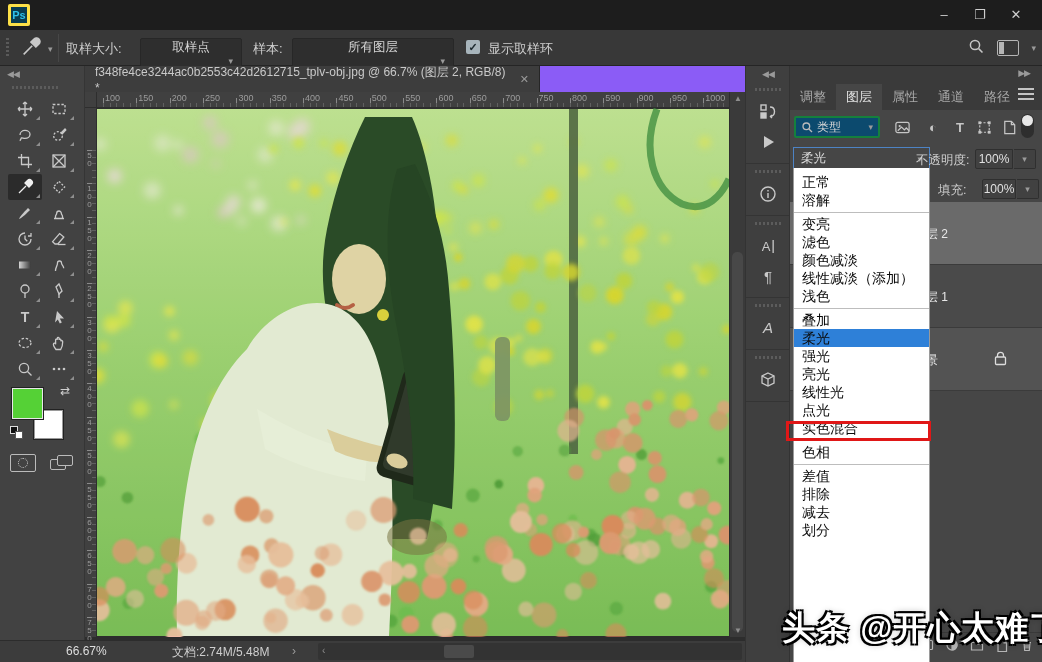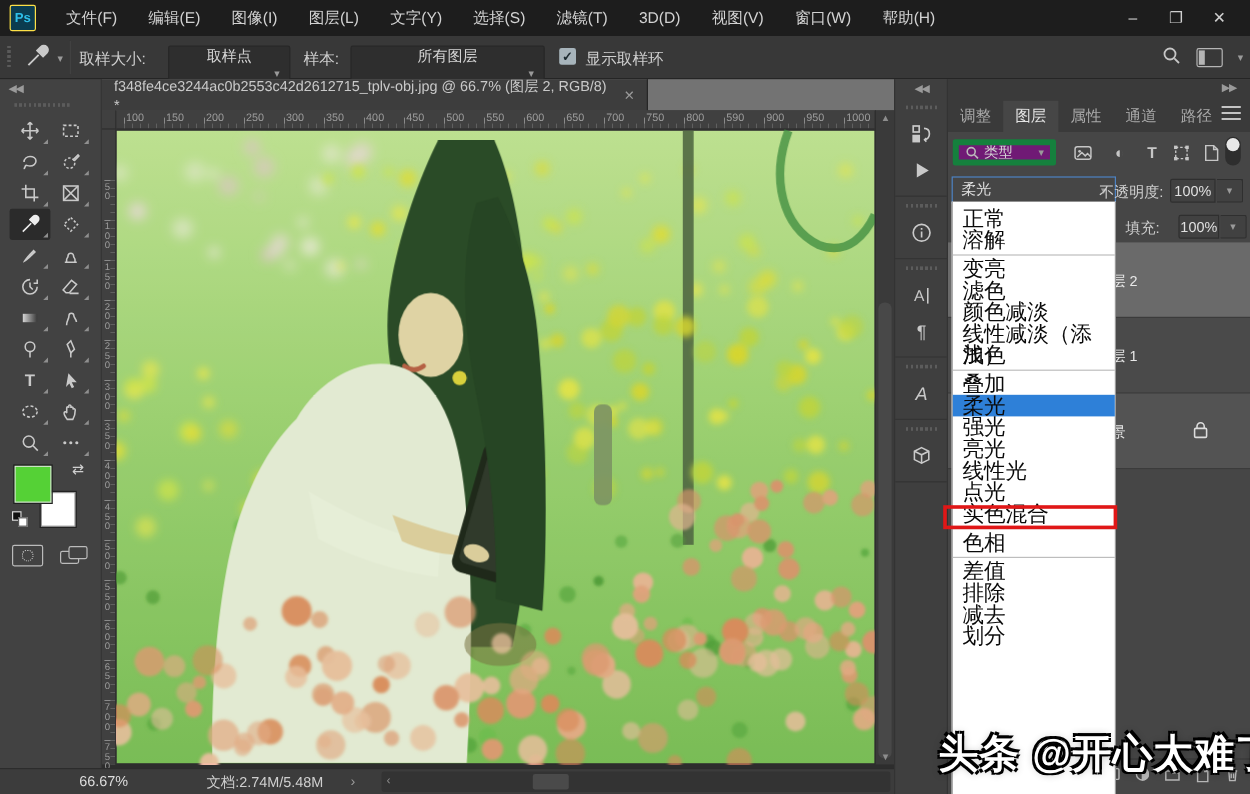--- a/index.html
+++ b/index.html
@@ -2,21 +2,21 @@
 <html><head>
 <meta charset="utf-8">
 <style>
   html,body{margin:0;padding:0;background:#1a1a1a;}
   *{box-sizing:border-box;font-family:"Liberation Sans",sans-serif;}
   #app{position:relative;width:1042px;height:662px;background:#2d2d2d;overflow:hidden;color:#d6d6d6;}
   .abs{position:absolute;}
 
   
   #titlebar{left:0;top:0;width:1042px;height:30px;background:#1d1d1d;display:flex;align-items:center;}
-  #ps-logo{width:22px;height:22px;margin:0 12px 0 8px;background:#0b3c50;border:1px solid #fde047;color:#2ec0ea;
+  #ps-logo{width:22px;height:22px;margin:0 12px 0 8px;background:#0b3c50;border:3px solid #fde047;color:#2ec0ea;
     font-size:11px;font-weight:bold;display:flex;align-items:center;justify-content:center;border-radius:2px;}
   .menu-item{padding:0 13px;font-size:13px;color:#d2d2d2;line-height:30px;cursor:default;}
   #win-controls{position:absolute;right:8px;top:0;height:29px;display:flex;}
   .win-btn{width:36px;height:29px;display:flex;align-items:center;justify-content:center;color:#cfcfcf;font-size:13px;}
 
   
   #optionsbar{left:0;top:30px;width:1042px;height:36px;background:#383838;border-bottom:1px solid #252525;}
   .grip-v{position:absolute;left:6px;top:8px;width:3px;height:20px;
     background:repeating-linear-gradient(to bottom,#5a5a5a 0 2px,transparent 2px 4px);}
   #opt-tool{left:20px;top:6px;width:26px;height:24px;}
@@ -25,21 +25,21 @@
   .opt-label{position:absolute;top:10px;font-size:13px;color:#cfcfcf;}
   .opt-field{position:absolute;top:8px;height:36px;background:#2e2e2e;border:1px solid #272727;border-radius:2px;
     display:flex;align-items:center;padding:0 8px;font-size:12.5px;color:#d6d6d6;flex-direction:column;}
   .opt-field .chev{margin-left:auto;}
   .opt-sep{position:absolute;left:58px;top:4px;width:1px;height:28px;background:#2a2a2a;border-right:1px solid #474747;}
   #opt-check{left:466px;top:10px;width:14px;height:14px;background:#a7b4bb;border-radius:2px;display:flex;
     align-items:center;justify-content:center;color:#1d2a30;font-size:11px;font-weight:bold;}
   #opt-right{position:absolute;right:6px;top:6px;display:flex;align-items:center;gap:12px;height:24px;}
 
   
-  #tabstrip{left:85px;top:66px;width:660px;height:26px;background:#737373;}
+  #tabstrip{left:85px;top:66px;width:660px;height:26px;background:#8b5cf6;}
   #doc-tab{position:absolute;left:0;top:0;height:26px;background:#3d3d3d;border-right:1px solid #262626;
     display:flex;align-items:center;padding:0 10px;font-size:12px;color:#c9c9c9;max-width:455px;}
   #doc-tab .close{margin-left:9px;color:#9a9a9a;font-size:11px;}
 
   
   #toolbar{left:0;top:66px;width:85px;height:574px;background:#424242;border-right:1px solid #353535;}
   #tb-collapse{position:absolute;left:7px;top:3px;font-size:9px;color:#9a9a9a;letter-spacing:-1px;}
   #tb-grip{position:absolute;left:12px;top:20px;width:46px;height:3px;
     background:repeating-linear-gradient(to right,#5c5c5c 0 2px,transparent 2px 4px);}
   #tools{position:absolute;left:8px;top:30px;width:70px;display:grid;grid-template-columns:34px 34px;grid-auto-rows:26px;}
@@ -100,21 +100,21 @@
   
   #panelarea{left:790px;top:66px;width:252px;height:596px;background:#464646;}
   #panel-header{position:absolute;left:0;top:0;width:252px;height:18px;background:#3a3a3a;}
   #panel-collapse{position:absolute;right:12px;top:2px;font-size:9px;color:#9a9a9a;letter-spacing:-1px;}
   #panel-tabs{position:absolute;left:0;top:18px;width:252px;height:26px;background:#3a3a3a;display:flex;}
   .ptab{padding:0 10px;line-height:26px;font-size:13px;color:#a9a9a9;}
   .ptab.active{background:#464646;color:#e2e2e2;}
   #panel-menu{position:absolute;right:8px;top:22px;width:16px;height:14px;
     background:repeating-linear-gradient(to bottom,#c4c4c4 0 2px,transparent 2px 5px);}
   #filter-row{position:absolute;left:0;top:46px;width:252px;height:32px;}
-  #search-field{position:absolute;left:4px;top:4px;width:86px;height:22px;background:#701a75;border:5px solid #15803d;
+  #search-field{position:absolute;left:4px;top:4px;width:86px;height:22px;background:#0c4a6e;border:2px solid #15803d;
     border-radius:2px;display:flex;align-items:center;gap:4px;padding:0 5px;font-size:12px;color:#d6d6d6;justify-content:space-between;}
   .frow-icon{position:absolute;top:5px;width:20px;height:20px;display:flex;align-items:center;justify-content:center;color:#c6c6c6;font-size:13px;}
   .frow-icon svg{width:17px;height:17px;}
   #filter-pin{position:absolute;right:8px;top:2px;width:13px;height:24px;background:#2e2e2e;border-radius:7px;}
   #filter-pin::before{content:"";position:absolute;left:1px;top:1px;width:11px;height:11px;background:#e8e8e8;border-radius:50%;}
   #blend-row{position:absolute;left:0;top:78px;width:252px;height:30px;}
   #blend-select{position:absolute;left:3px;top:3px;width:137px;height:23px;background:#464646;border:1px solid #4d83c4;
     display:flex;align-items:center;padding:0 7px;font-size:12.5px;color:#e0e0e0;}
   #blend-select .chev{margin-left:auto;}
   .val-label{position:absolute;font-size:12.5px;color:#cfcfcf;top:8px;}
@@ -135,48 +135,35 @@
   #panel-bottombar{position:absolute;left:0;top:566px;width:252px;height:24px;border-top:1px solid #3a3a3a;
     display:flex;align-items:center;justify-content:flex-end;gap:11px;padding-right:8px;}
   .pb-icon{color:#b5b5b5;font-size:12px;display:flex;align-items:center;}
   .pb-icon svg{width:14px;height:14px;}
 
   
   #blend-dropdown{left:793px;top:168px;width:137px;height:500px;background:#ffffff;border:1px solid #9a9a9a;
     border-top:none;z-index:10;padding-top:3px;}
   .dd-group{border-bottom:1px solid #bdbdbd;padding:2px 0 3px 0;}
   .dd-group:last-child{border-bottom:none;}
-  .dd-item{height:18px;line-height:18px;padding-left:8px;font-size:18px;color:#0a0a0a;}
+  .dd-item{height:18px;line-height:18px;padding-left:8px;font-size:14px;color:#0a0a0a;}
   .dd-item.sel{background:#2e80d8;}
   #red-box{z-index:11;border:3px solid #e01717;background:transparent;}
 
   
   #watermark{left:782px;top:606px;z-index:12;font-size:33px;font-weight:bold;color:#fff;letter-spacing:1px;white-space:nowrap;
     text-shadow:-2px -2px 0 #000,2px -2px 0 #000,-2px 2px 0 #000,2px 2px 0 #000,0 0 7px rgba(0,0,0,.45);}
 </style>
 </head>
 <body>
 
 <div id="app">
 
   <div id="titlebar" class="abs">
     <div id="ps-logo">Ps</div>
-    <div id="menubar" style="display:flex;">
-        <div class="menu-item">文件(F)</div>
-        <div class="menu-item">编辑(E)</div>
-        <div class="menu-item">图像(I)</div>
-        <div class="menu-item">图层(L)</div>
-        <div class="menu-item">文字(Y)</div>
-        <div class="menu-item">选择(S)</div>
-        <div class="menu-item">滤镜(T)</div>
-        <div class="menu-item">3D(D)</div>
-        <div class="menu-item">视图(V)</div>
-        <div class="menu-item">窗口(W)</div>
-        <div class="menu-item">帮助(H)</div>
-      </div>
     <div id="win-controls">
       <div class="win-btn">–</div>
       <div class="win-btn">❐</div>
       <div class="win-btn">✕</div>
     </div>
   </div>
 
   <div id="optionsbar" class="abs">
     <div class="grip-v"></div>
     <div id="opt-tool" class="abs">

